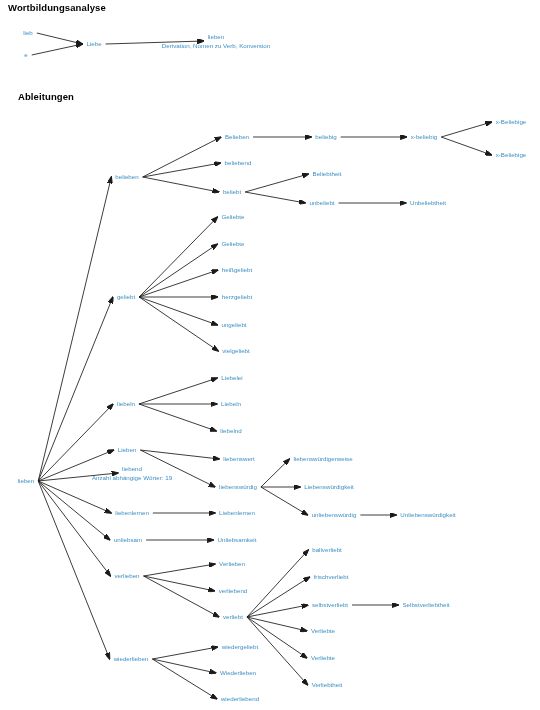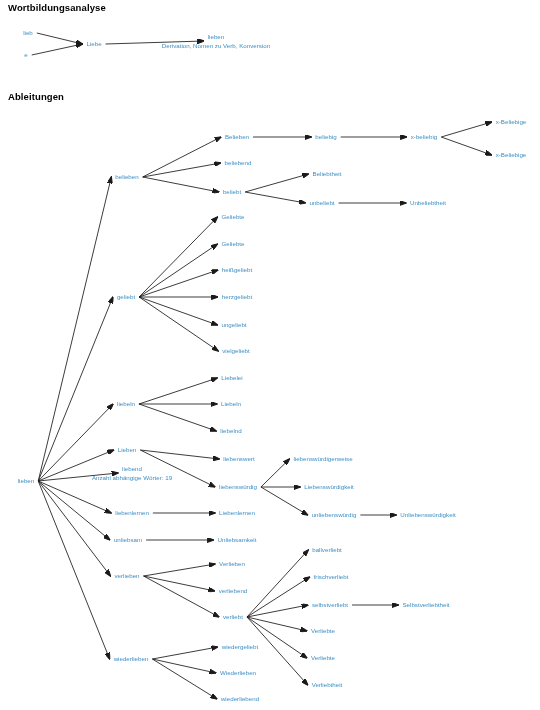--- a/index.html
+++ b/index.html
@@ -24,21 +24,21 @@
   .section-heading {
     position: absolute;
     font-family: "Liberation Sans", sans-serif;
     font-weight: bold;
     font-size: 9.5px;
     color: #000000;
     white-space: nowrap;
     letter-spacing: 0.1px;
   }
   #heading-wortbildung { left: 8px; top: 2px; }
-  #heading-ableitungen { left: 8px; top: 91px; }
+  #heading-ableitungen { left: 18px; top: 91px; }
 
   .node {
     position: absolute;
     font-family: "Liberation Sans", sans-serif;
     font-size: 6.2px;
     color: #3d8fc4;
     white-space: nowrap;
     line-height: 1.35;
     transform: translate(-50%, -50%);
     text-align: center;

